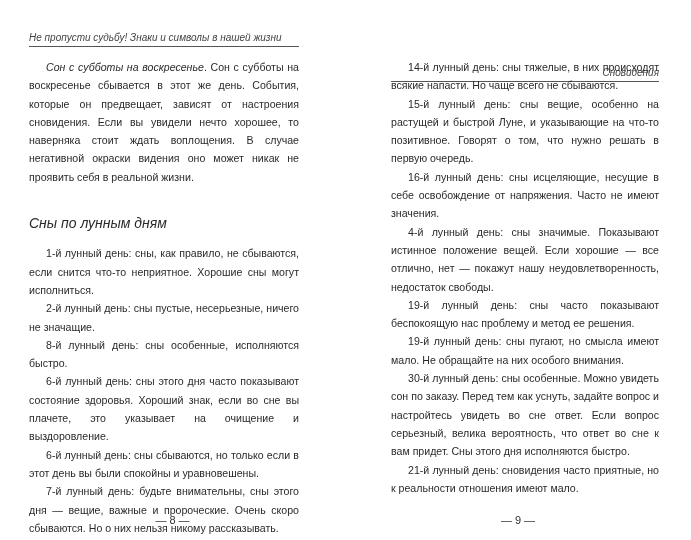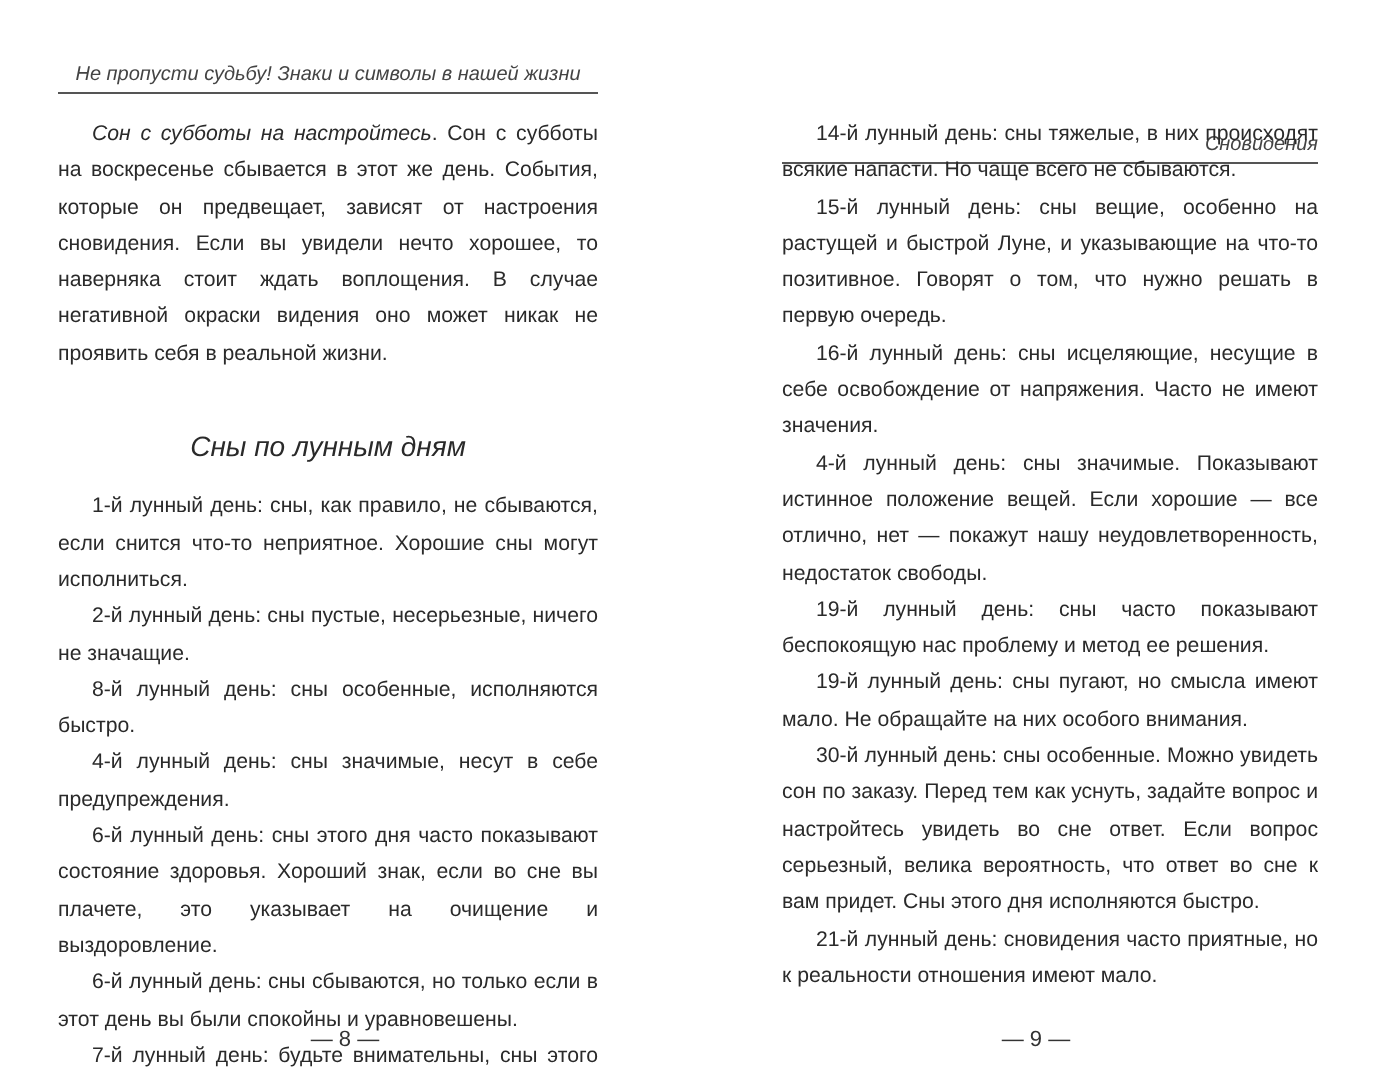--- a/index.html
+++ b/index.html
@@ -3,42 +3,41 @@
 <meta charset="utf-8">
 <style>
   html, body { margin: 0; padding: 0; background: #ffffff; }
   body { width: 691px; height: 540px; position: relative; overflow: hidden;
          font-family: "Liberation Sans", "DejaVu Sans", sans-serif; color: #2a2a2a; }
   .page { position: absolute; top: 0; height: 540px; }
   .page.left { left: 0; width: 345px; }
   .page.right { left: 345px; width: 346px; }
   .running-head { position: absolute; top: 32px; font-style: italic; font-size: 10px; color: #444;
                   padding-bottom: 3px; border-bottom: 1px solid #555; }
-  .left .running-head { left: 29px; width: 270px; text-align: center; }
+  .left .running-head { left: 29px; width: 270px; text-align: left; }
   .right .running-head { left: 46px; width: 268px; text-align: right; margin-top: 35px; }
   .body { position: absolute; top: 58px; font-size: 10.6px; line-height: 18.3px; text-align: justify; }
   .left .body { left: 29px; width: 270px; }
   .right .body { left: 46px; width: 268px; }
   .para { margin: 0; text-indent: 17px; }
   .lead-italic { font-style: italic; }
-  .section-heading { text-align: center; font-style: italic; font-size: 14px; margin: 28px 0 12px 0; text-indent: 0; }
+  .section-heading { font-style: italic; font-size: 14px; margin: 28px 0 12px 0; text-indent: 0; }
   .folio { position: absolute; top: 514px; font-size: 11px; color: #333; text-align: center; width: 100%; }
 </style>
 </head>
 <body>
 
 <div class="page left">
   <div class="running-head">Не пропусти судьбу! Знаки и символы в нашей жизни</div>
   <div class="body">
-    <p class="para"><span class="lead-italic">Сон с субботы на настройтесь</span><span>. Сон с субботы на воскресенье сбывается в этот же день. События, которые он предвещает, зависят от настроения сновидения. Если вы увидели нечто хорошее, то наверняка стоит ждать воплощения. В случае негативной окраски видения оно может никак не проявить себя в реальной жизни.</span></p>
+    <p class="para"><span class="lead-italic">Сон с субботы на воскресенье</span><span>. Сон с субботы на воскресенье сбывается в этот же день. События, которые он предвещает, зависят от настроения сновидения. Если вы увидели нечто хорошее, то наверняка стоит ждать воплощения. В случае негативной окраски видения оно может никак не проявить себя в реальной жизни.</span></p>
     <div class="section-heading">Сны по лунным дням</div>
     <p class="para">1-й лунный день: сны, как правило, не сбываются, если снится что-то неприятное. Хорошие сны могут исполниться.</p>
     <p class="para">2-й лунный день: сны пустые, несерьезные, ничего не значащие.</p>
     <p class="para">8-й лунный день: сны особенные, исполняются быстро.</p>
-    <p class="para">4-й лунный день: сны значимые, несут в себе предупреждения.</p>
     <p class="para">6-й лунный день: сны этого дня часто показывают состояние здоровья. Хороший знак, если во сне вы плачете, это указывает на очищение и выздоровление.</p>
     <p class="para">6-й лунный день: сны сбываются, но только если в этот день вы были спокойны и уравновешены.</p>
     <p class="para">7-й лунный день: будьте внимательны, сны этого дня — вещие, важные и пророческие. Очень скоро сбываются. Но о них нельзя никому рассказывать.</p>
 
   </div>
   <div class="folio">— 8 —</div>
 </div>
 
 <div class="page right">
   <div class="running-head">Сновидения</div>

